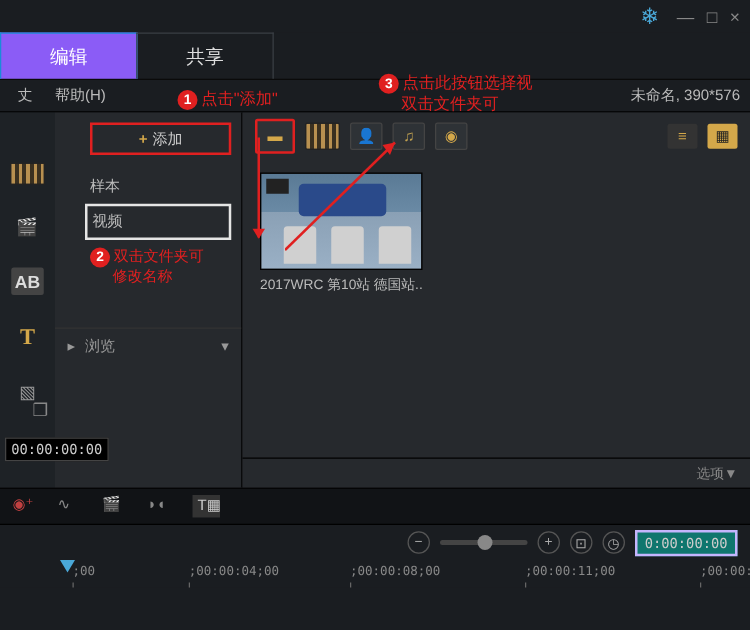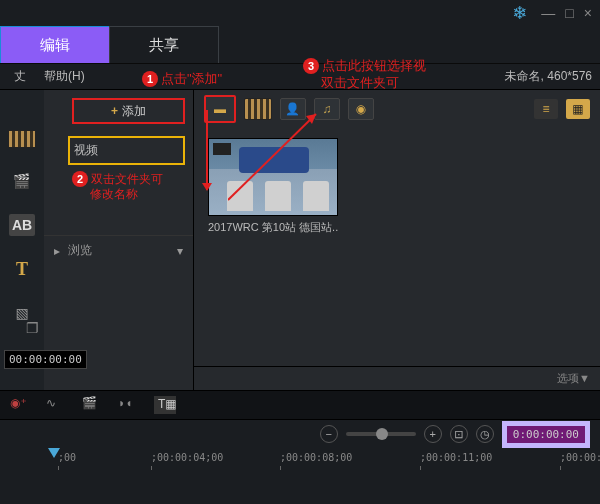--- a/index.html
+++ b/index.html
@@ -19,21 +19,21 @@
 .menubar .right{color:#bbb}
 
 .workarea{display:flex;height:300px}
 .toolcol{width:44px;background:#1e2226;display:flex;flex-direction:column;align-items:center;padding-top:40px;gap:22px}
 .toolcol .ticon{width:26px;height:22px;display:flex;align-items:center;justify-content:center;color:#999;font-size:14px}
 
 .mediacol{width:150px;background:#26292d;border-right:1px solid #000;padding:6px 0}
 .addbtn{margin:2px 8px 8px 28px;height:26px;border:2px solid #e02020;display:flex;align-items:center;justify-content:center;gap:4px;color:#ccc;font-size:12px}
 .foldlist{padding:4px 0}
 .fitem{padding:5px 8px 5px 28px;color:#bbb;font-size:12px;white-space:nowrap;overflow:hidden;text-overflow:ellipsis}
-.fitem.boxed{border:2px solid #eab308;margin:0 8px 0 24px;padding:4px 4px}
+.fitem.boxed{border:2px solid #e5e5e5;margin:0 8px 0 24px;padding:4px 4px}
 .modtext{padding:2px 8px 4px 28px;color:#e02020;font-size:12px;line-height:1.3}
 .browsebar{margin-top:28px;padding:6px 10px;display:flex;align-items:center;gap:8px;color:#999;border-top:1px solid #333}
 
 .contentcol{flex:1;background:#26292d;display:flex;flex-direction:column}
 .ctoolbar{height:38px;display:flex;align-items:center;padding:0 10px;gap:8px}
 .ctoolbar .gap{flex:1}
 .cbtn{width:26px;height:22px;border:1px solid #444;background:#2e3236;border-radius:2px;display:flex;align-items:center;justify-content:center;color:#c0a050;font-size:12px}
 .cbtn.folder{border:2px solid #e02020;width:32px;height:28px}
 .viewbtn{width:24px;height:20px;background:#333;border-radius:2px;display:flex;align-items:center;justify-content:center}
 
@@ -47,21 +47,21 @@
 
 .optrow{height:24px;border-top:1px solid #000;display:flex;justify-content:flex-end;align-items:center;padding:0 10px;color:#888;font-size:11px}
 
 .midstrip{height:30px;background:#111316;display:flex;align-items:center;padding:0 10px;gap:14px;border-top:1px solid #000;border-bottom:1px solid #000}
 .midstrip .micon{width:22px;height:18px;color:#a88}
 
 .zoomrow{height:28px;background:#1a1d21;display:flex;align-items:center;justify-content:flex-end;padding:0 10px;gap:8px}
 .zicon{width:18px;height:18px;border:1px solid #555;border-radius:9px;display:flex;align-items:center;justify-content:center;color:#aaa;font-size:11px}
 .zslider{width:70px;height:4px;background:#444;border-radius:2px;position:relative}
 .zslider::after{content:"";position:absolute;left:30px;top:-4px;width:12px;height:12px;background:#888;border-radius:6px}
-.tcbox{padding:2px 6px;border:5px solid #c4b5fd;background:#701a75;color:#ccc;font-family:monospace;font-size:11px}
+.tcbox{padding:2px 6px;border:2px solid #c4b5fd;background:#0f766e;color:#ccc;font-family:monospace;font-size:11px}
 
 .ruler{height:22px;background:#1a1d21;display:flex;align-items:center;position:relative;padding-left:92px}
 .rtick{position:absolute;top:4px;color:#888;font-size:10px;font-family:monospace}
 .rtick::before{content:"";position:absolute;left:0;top:14px;width:1px;height:4px;background:#666}
 .ruler .play{position:absolute;left:48px;top:0;width:0;height:0;border-left:6px solid transparent;border-right:6px solid transparent;border-top:10px solid #4aa8d8}
 .tcleft{position:absolute;left:4px;top:350px;font-family:monospace;font-size:11px;color:#ccc;background:#000;border:1px solid #444;padding:2px 4px}
 .dupicon{position:absolute;left:26px;top:320px;color:#888;font-size:14px}
 
 .annot{position:absolute;color:#e02020;font-size:13px;pointer-events:none}
 .abadge{display:inline-flex;width:16px;height:16px;background:#e02020;color:#fff;border-radius:8px;align-items:center;justify-content:center;font-size:11px;font-weight:bold;margin-right:3px}
@@ -85,40 +85,41 @@
 <div class="tabs">
   <div class="tab active">编辑</div>
   <div class="tab">共享</div>
 </div>
 
 <div class="menubar">
   <div class="left">
     <span class="mitem">丈</span>
     <span class="mitem">帮助(H)</span>
   </div>
-  <div class="right">未命名, 460*576</div>
+  <div class="right">未命名, 390*576</div>
 </div>
 
 <div class="workarea">
 
   <div class="toolcol">
     <div class="ticon film" style="width:28px;height:18px"></div>
     <div class="ticon">🎬</div>
     <div class="ticon" style="background:#444;color:#ddd;font-weight:bold;border-radius:2px;padding:2px 3px">AB</div>
     <div class="ticon" style="color:#d4a84a;font-size:18px;font-weight:bold;font-family:serif">T</div>
     <div class="ticon">▧</div>
     <div class="ticon" style="color:#ccc;font-weight:bold;font-size:13px">FX</div>
   </div>
 
   <div class="mediacol">
     <div class="addbtn">
       <span style="color:#d4a84a;font-weight:bold">+</span>
       <span>添加</span>
     </div>
     <div class="foldlist">
+      <div class="fitem">样本</div>
       <div class="fitem boxed">视频</div>
     </div>
     <div class="modtext">
       <span class="abadge">2</span><span>双击文件夹可</span><br>
       <span style="margin-left:18px">修改名称</span>
     </div>
     <div class="browsebar">
       <span>▸</span>
       <span>浏览</span>
       <span style="margin-left:auto">▾</span>

